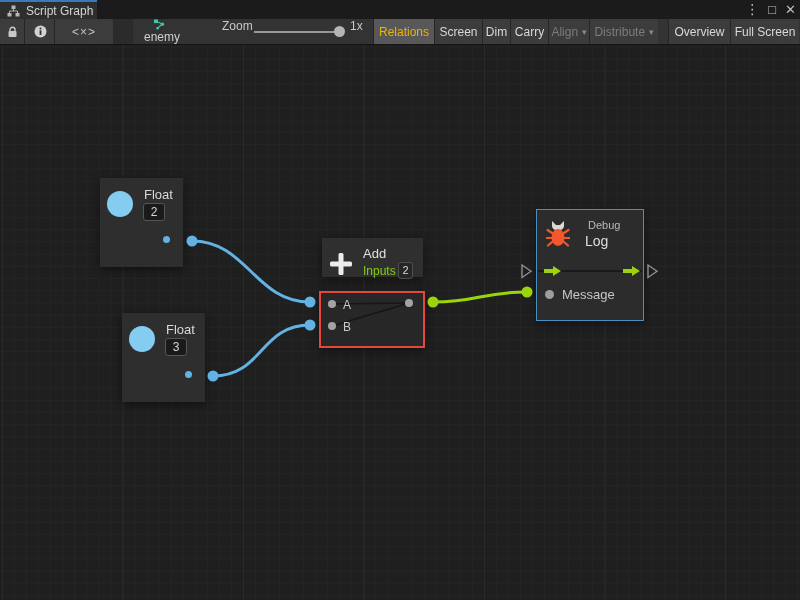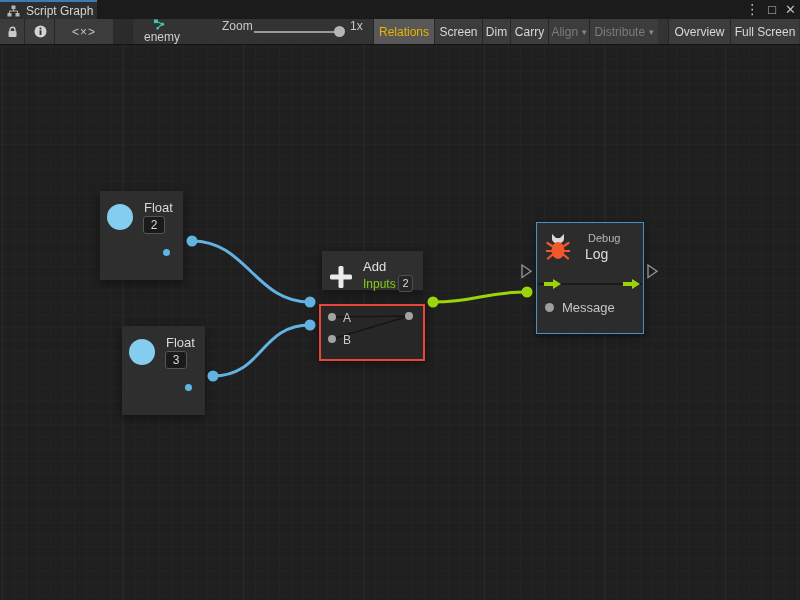--- a/index.html
+++ b/index.html
@@ -39,21 +39,21 @@
   
   .canvas { position:absolute; left:0; top:45px; width:800px; height:555px; background-color:#1f1f1f;
     background-image:
       linear-gradient(to bottom, #2a2a2a 1px, transparent 1px),
       linear-gradient(to right,  #2a2a2a 1px, transparent 1px),
       linear-gradient(to bottom, #242424 1px, transparent 1px),
       linear-gradient(to right,  #242424 1px, transparent 1px);
     background-size:120.5px 122px, 120.5px 122px, 12.05px 12.2px, 12.05px 12.2px;
     background-position:2px 99px; }
 
-  .node { position:absolute; box-shadow:0 3px 9px rgba(0,0,0,0.45);margin-top:13px; }
+  .node { position:absolute; box-shadow:0 3px 9px rgba(0,0,0,0.45); }
 
   
   .float-node { width:83px; height:89px; background:#2e2e2e; }
   .float-circle { position:absolute; left:7px; top:13px; width:26px; height:26px; border-radius:50%; background:#85ccf1; }
   .float-title { position:absolute; left:44px; top:9px; font-size:13px; color:#d9d9d9; }
   .float-value { position:absolute; left:43px; top:25px; width:22px; height:18px; background:#1a1a1a;
     border:1px solid #555; border-radius:3px; color:#d6d6d6; font-size:12px; text-align:center; line-height:16px; }
   .float-port { position:absolute; left:63px; top:58px; width:7px; height:7px; border-radius:50%; background:#62b2e3; }
 
   

